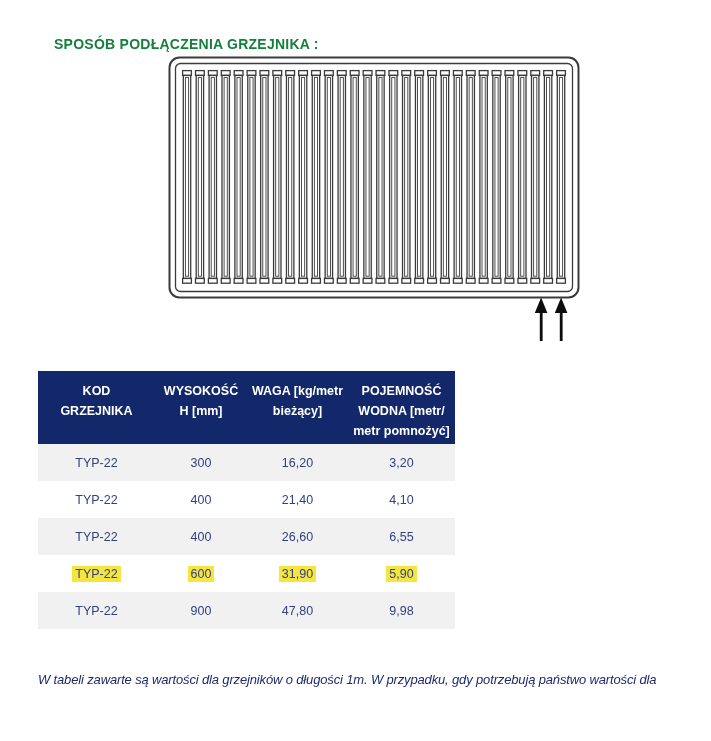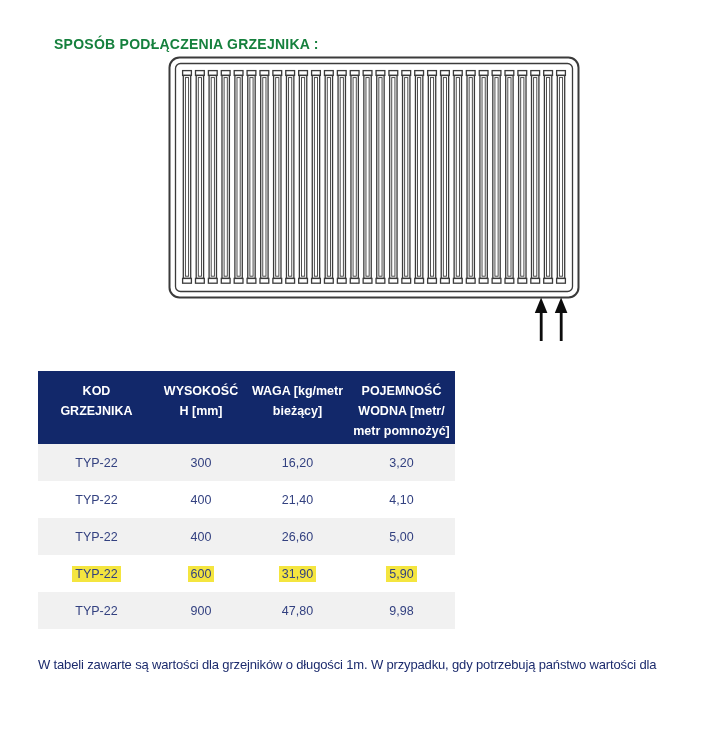--- a/index.html
+++ b/index.html
@@ -23,22 +23,22 @@
     text-align:center;
   }
   .hline{display:block;line-height:20px;}
   .spec-table tbody td{
     height:37px;text-align:center;font-size:12.5px;color:#334180;
     padding:0;vertical-align:middle;
   }
   .spec-table tbody tr.alt{background:#f1f1f1;}
   .hl{background:#f4e53f;padding:1px 3px;}
   .footnote{
-    position:absolute;left:38px;top:656px;width:670px;
-    font-size:13px;line-height:18.4px;color:#1c2b6d;letter-spacing:-0.15px;
+    position:absolute;left:38px;top:671px;width:670px;
+    font-size:13px;line-height:18.4px;color:#1c2b6d;letter-spacing:-0.15px;font-style:italic;
   }
   .footnote div{white-space:nowrap;}
 </style>
 </head>
 <body>
 
 <h1 class="page-title">SPOSÓB PODŁĄCZENIA GRZEJNIKA :</h1>
 
 <div class="diagram-wrap">
   <svg width="412" height="243" viewBox="0 0 412 243">
@@ -136,21 +136,21 @@
     <tr>
       <td><span>TYP-22</span></td>
       <td><span>400</span></td>
       <td><span>21,40</span></td>
       <td><span>4,10</span></td>
     </tr>
     <tr class="alt">
       <td><span>TYP-22</span></td>
       <td><span>400</span></td>
       <td><span>26,60</span></td>
-      <td><span>5,00</span></td>
+      <td><span>6,55</span></td>
     </tr>
     <tr>
       <td><span class="hl">TYP-22</span></td>
       <td><span class="hl">600</span></td>
       <td><span class="hl">31,90</span></td>
       <td><span class="hl">5,90</span></td>
     </tr>
     <tr class="alt">
       <td><span>TYP-22</span></td>
       <td><span>900</span></td>

